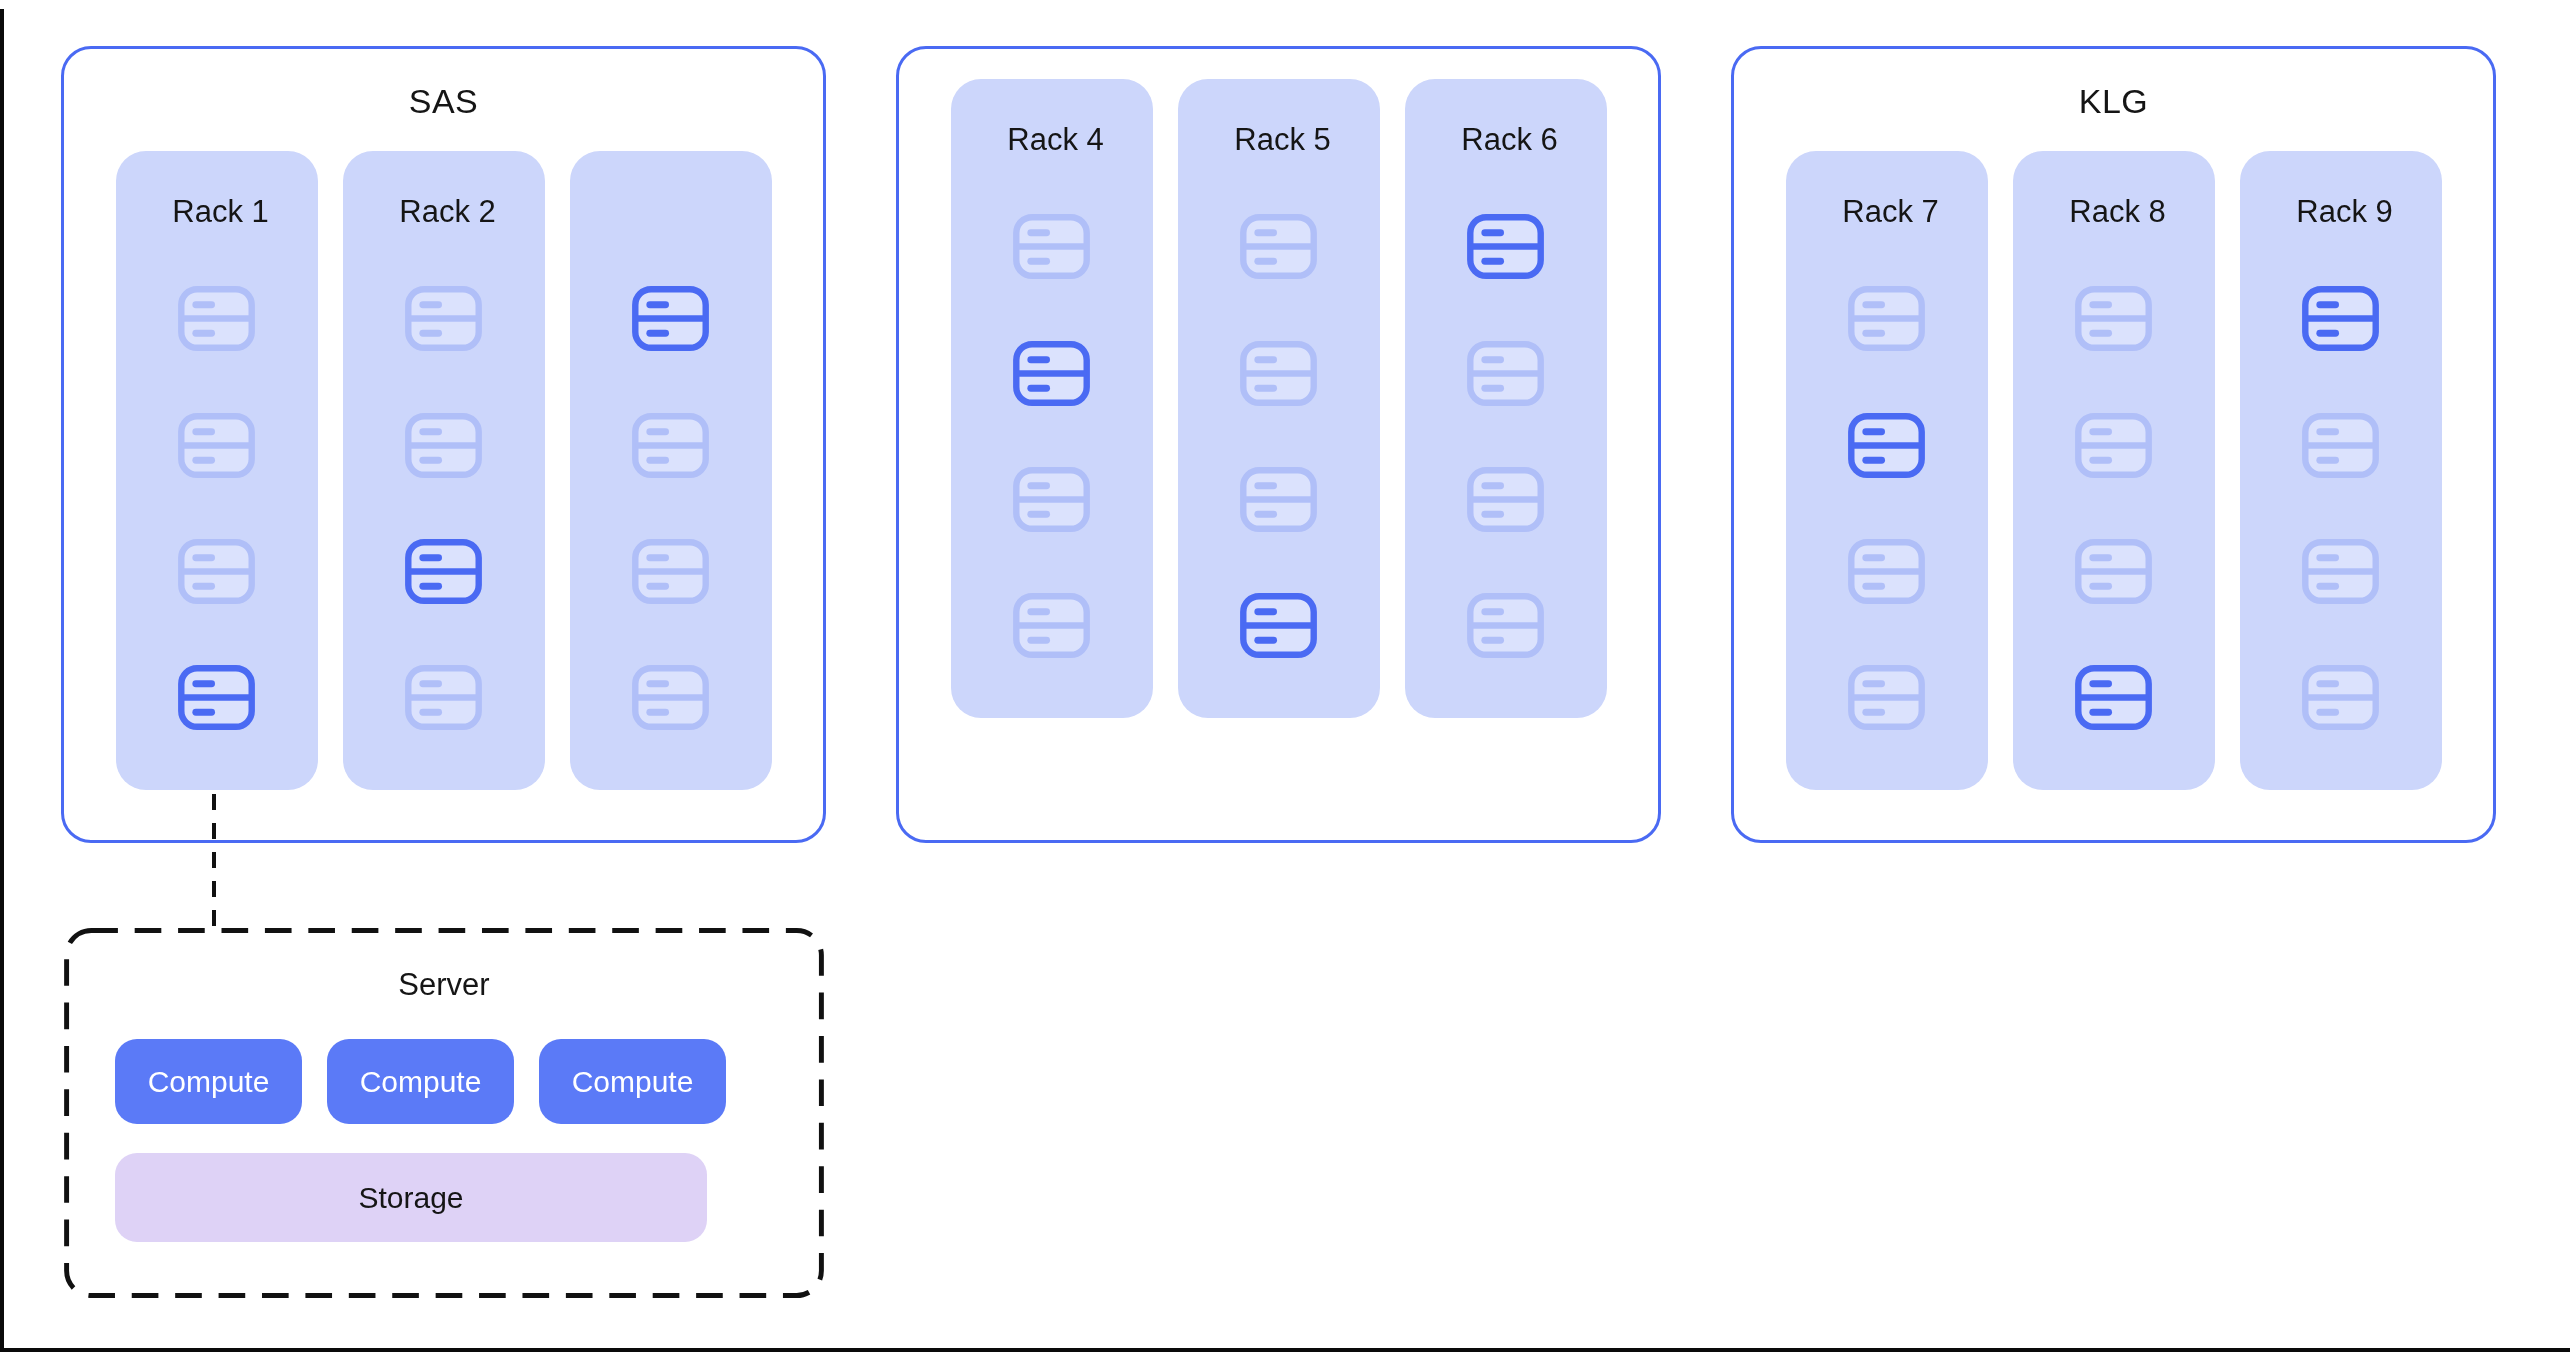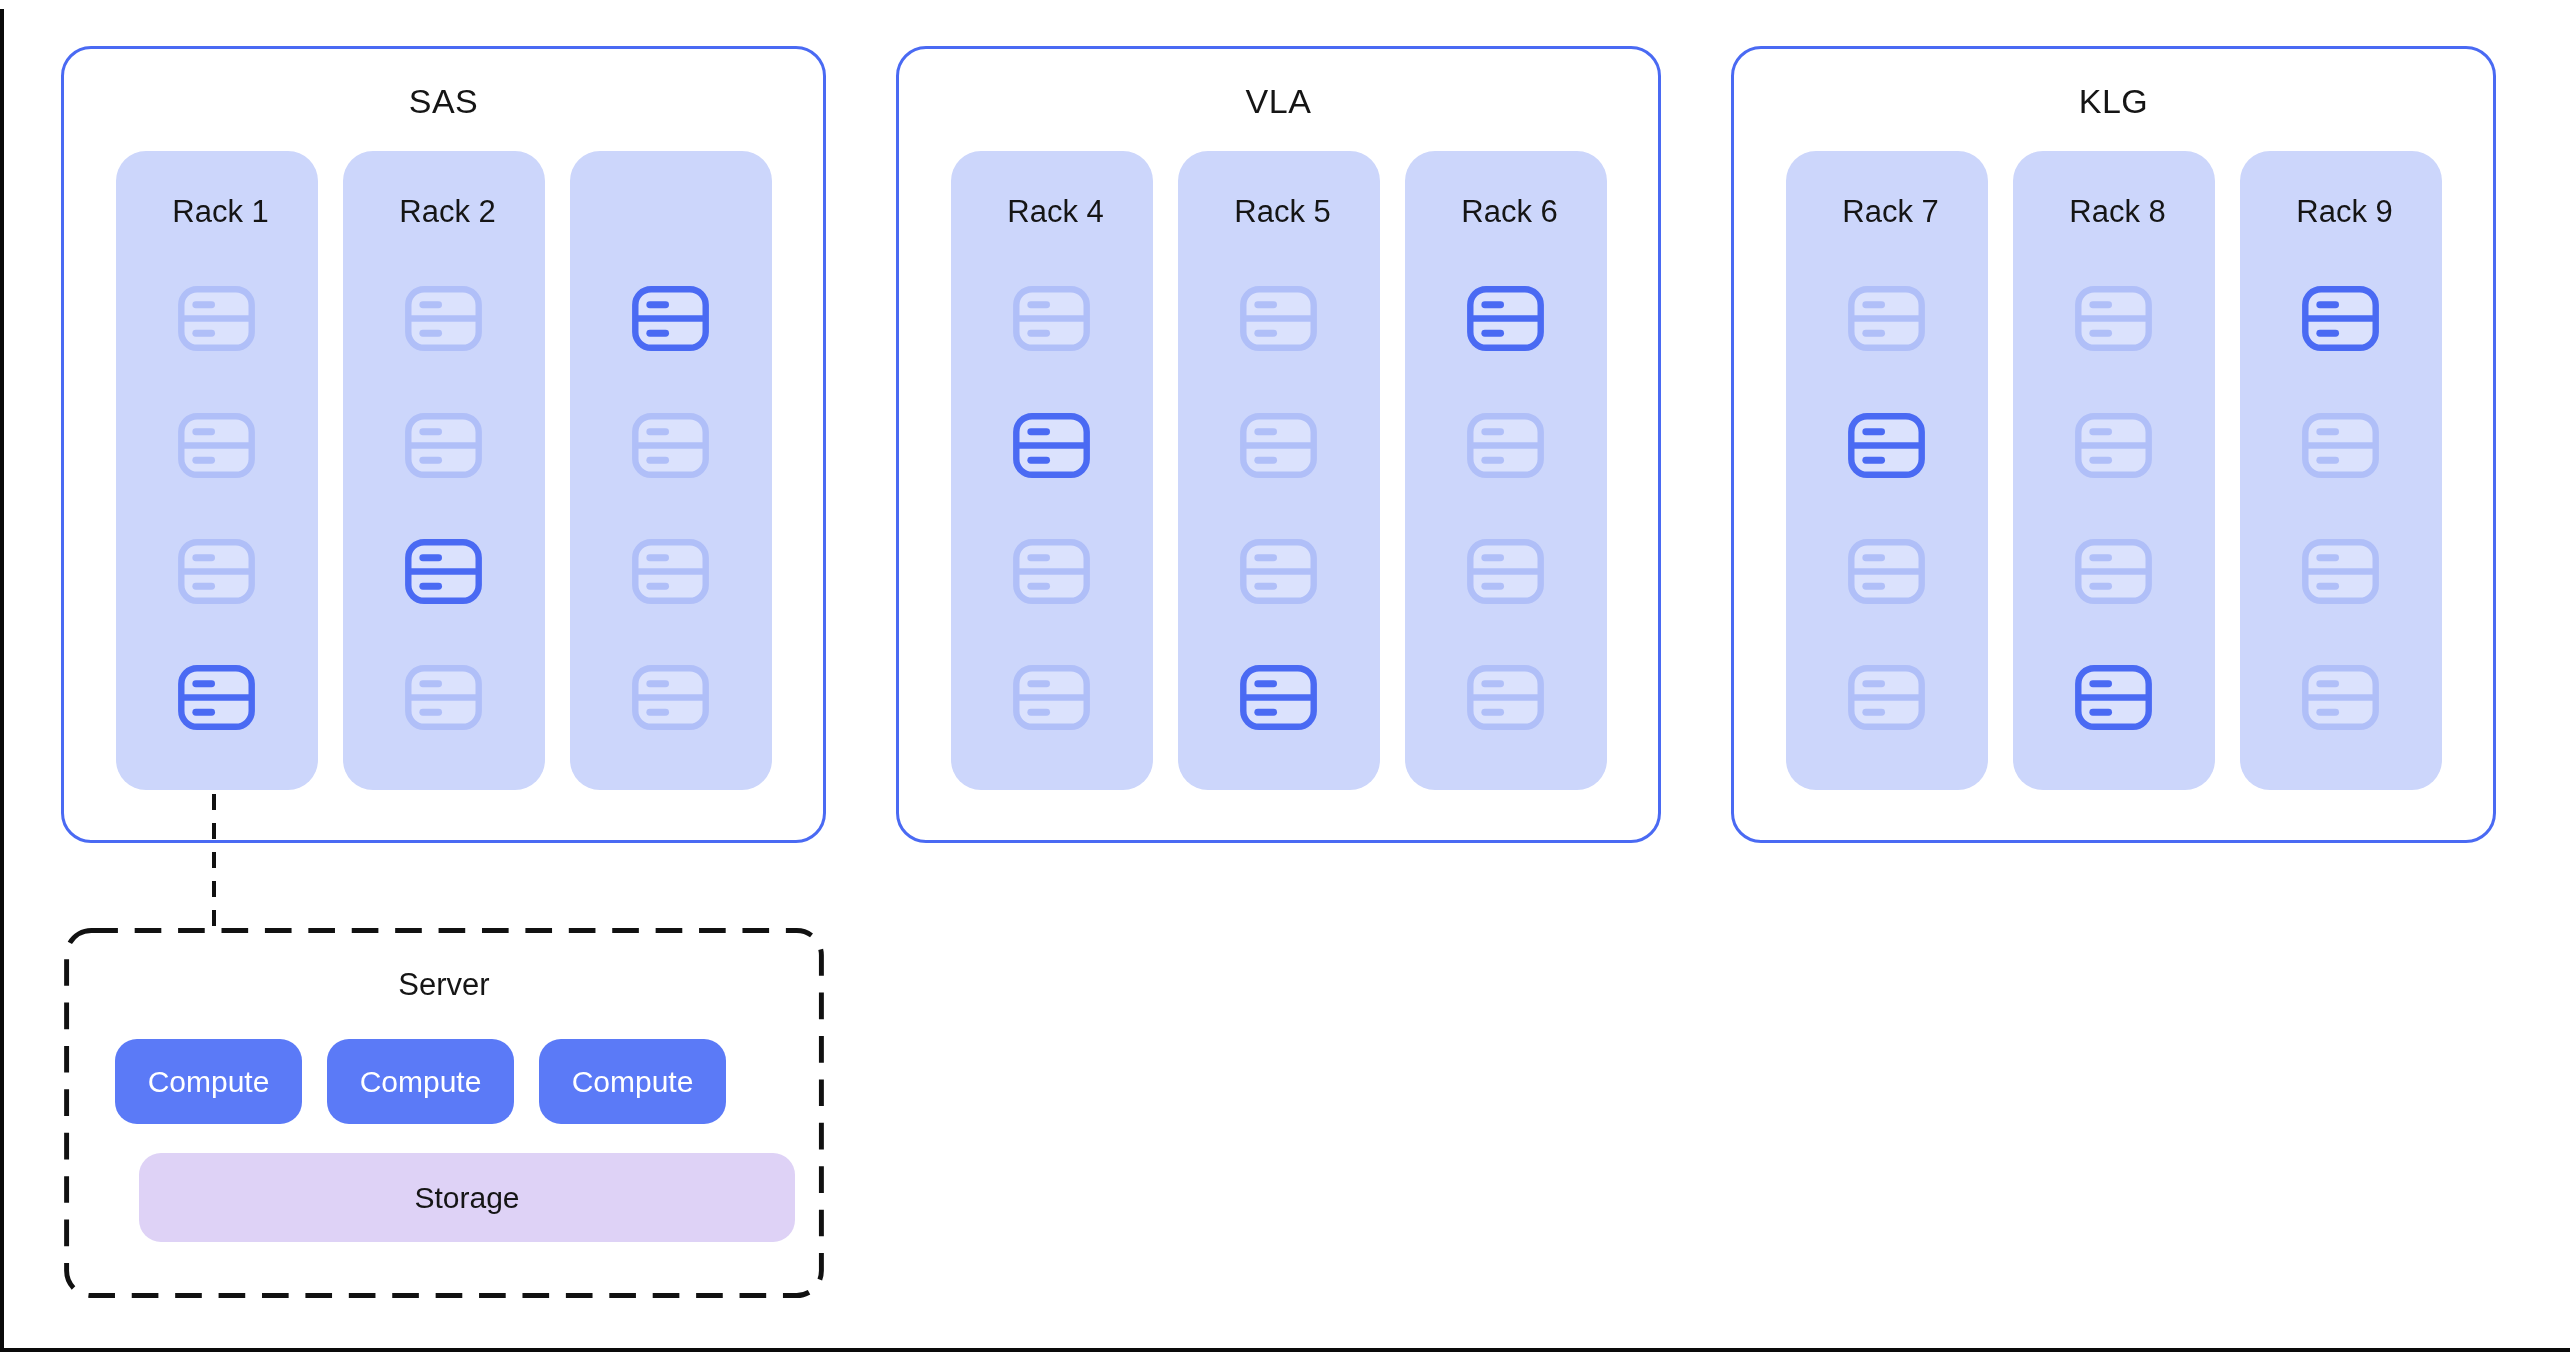--- a/index.html
+++ b/index.html
@@ -37,23 +37,23 @@
   .detail{position:absolute;left:64px;top:928px;width:760px;height:370px;}
   .detail-border{position:absolute;left:0;top:0;width:760px;height:370px;}
   .detail-title{position:absolute;left:0;top:39px;width:100%;text-align:center;font-size:31px;}
   .chips{position:absolute;left:51px;top:111px;display:flex;gap:25px;}
   .chip{
     width:187px;height:85px;border-radius:22px;background:var(--compute-bg);
     color:var(--compute-text);font-size:30px;
     display:flex;align-items:center;justify-content:center;
   }
   .storage{
-    position:absolute;left:51px;top:225px;width:656px;height:89px;border-radius:22px;
+    position:absolute;left:51px;top:225px;width:592px;height:89px;border-radius:22px;
     background:var(--storage-bg);font-size:30px;
-    display:flex;align-items:center;justify-content:center;margin-left:24px;
+    display:flex;align-items:center;justify-content:center;
   }
 </style>
 </head>
 <body style="--region-border: #4a6af3; --rack-bg: #ccd6fb; --compute-bg: #5b7af7; --compute-text: #ffffff; --storage-bg: #ded2f6;">
 
 <div class="frame-left"></div>
 <div class="frame-bottom"></div>
 
 <div class="regions">
     <div class="region">
@@ -135,21 +135,20 @@
           <svg class="server-icon" style="top:514px" viewBox="0 0 78 66" xmlns="http://www.w3.org/2000/svg">
     <rect x="3.25" y="3.25" width="71.5" height="59.5" rx="16" fill="#dbe2fd" stroke="#b0bff8" stroke-width="6.5"></rect>
     <line x1="3.25" y1="33" x2="74.75" y2="33" stroke="#b0bff8" stroke-width="6.5"></line>
     <line x1="18" y1="19" x2="34" y2="19" stroke="#b0bff8" stroke-width="7" stroke-linecap="round"></line>
     <line x1="18" y1="48" x2="34" y2="48" stroke="#b0bff8" stroke-width="7" stroke-linecap="round"></line>
   </svg>
     </div>
       </div>
      </div>
     <div class="region">
-       <div class="region-title">VLA</div>
        <div class="racks">
         <div class="rack">
       <div class="rack-label">Rack 4</div>
       <svg class="server-icon" style="top:135px" viewBox="0 0 78 66" xmlns="http://www.w3.org/2000/svg">
     <rect x="3.25" y="3.25" width="71.5" height="59.5" rx="16" fill="#dbe2fd" stroke="#b0bff8" stroke-width="6.5"></rect>
     <line x1="3.25" y1="33" x2="74.75" y2="33" stroke="#b0bff8" stroke-width="6.5"></line>
     <line x1="18" y1="19" x2="34" y2="19" stroke="#b0bff8" stroke-width="7" stroke-linecap="round"></line>
     <line x1="18" y1="48" x2="34" y2="48" stroke="#b0bff8" stroke-width="7" stroke-linecap="round"></line>
   </svg>
           <svg class="server-icon" style="top:262px" viewBox="0 0 78 66" xmlns="http://www.w3.org/2000/svg">

